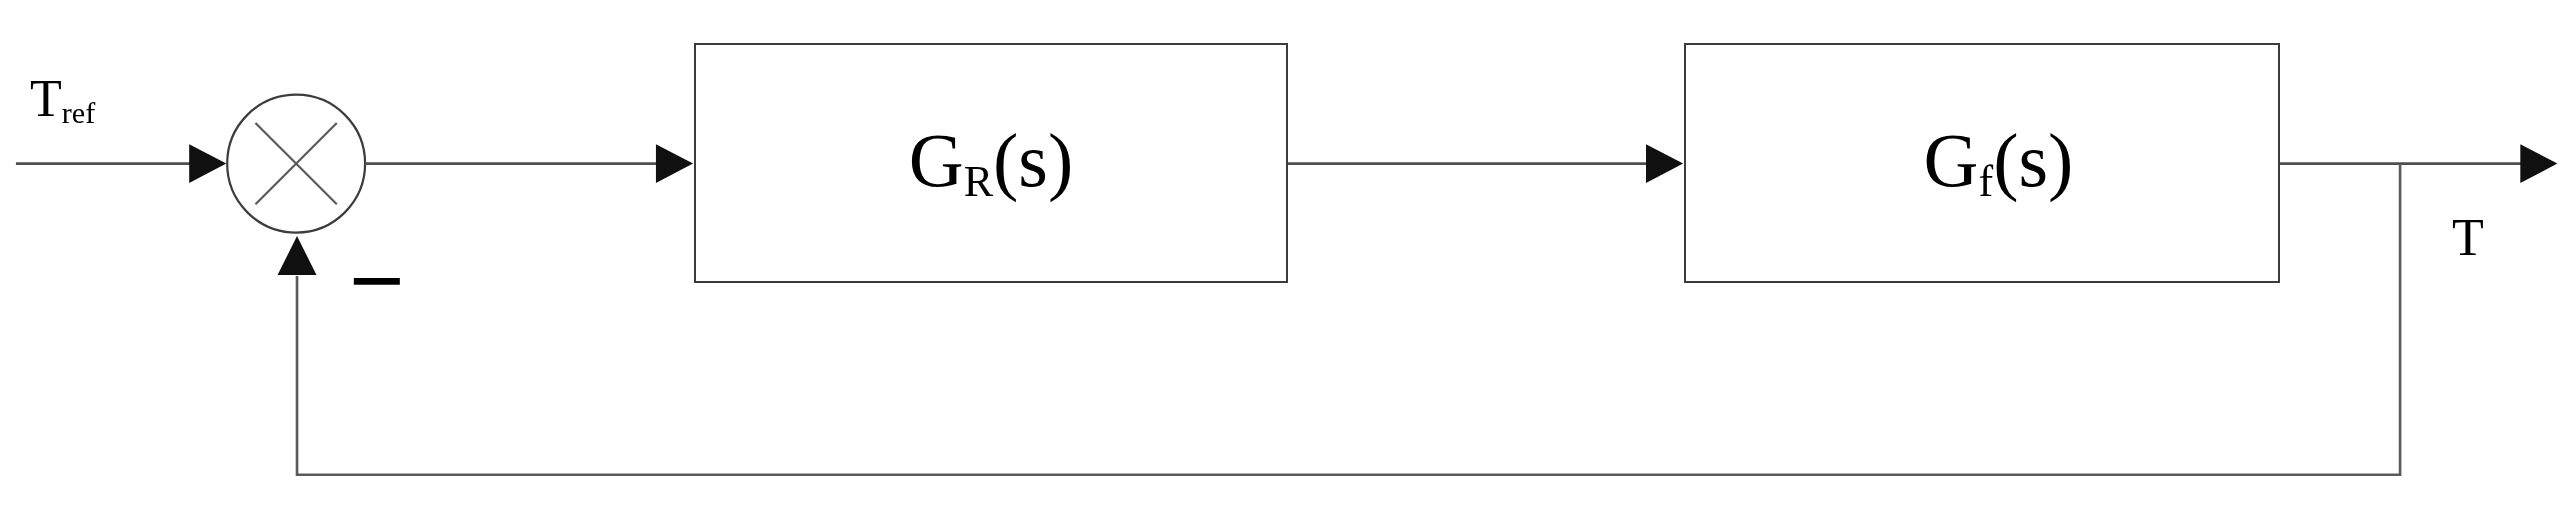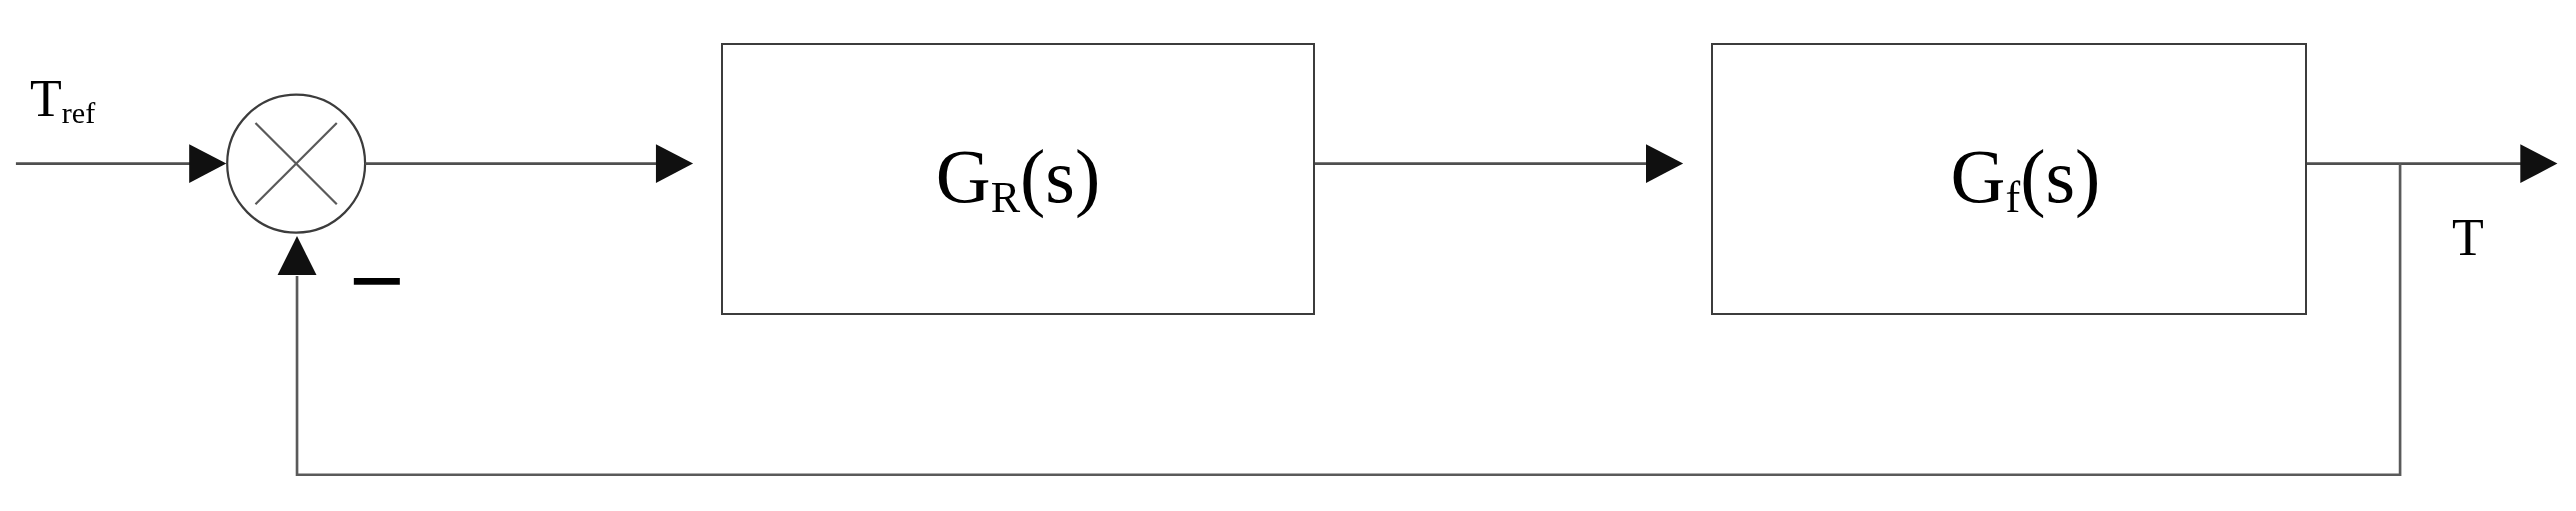--- a/index.html
+++ b/index.html
@@ -19,28 +19,27 @@
   .stage svg.connectors {
     position: absolute;
     left: 0;
     top: 0;
     width: 2576px;
     height: 512px;
   }
   .block {
     position: absolute;
     top: 43px;
-    height: 272px;
+    height: 240px;
     box-sizing: border-box;
     border: 2.7px solid #3c3c3c;
     background: #ffffff;
     display: flex;
     align-items: center;
     justify-content: center;
-    margin-left: 27px;
   }
   .block.controller { left: 694px; width: 594px; }
   .block.plant      { left: 1684px; width: 596px; padding-left: 33px; }
   .block-label {
     font-size: 76px;
     line-height: 1;
     white-space: nowrap;
   }
   .sub {
     font-size: 0.58em;

